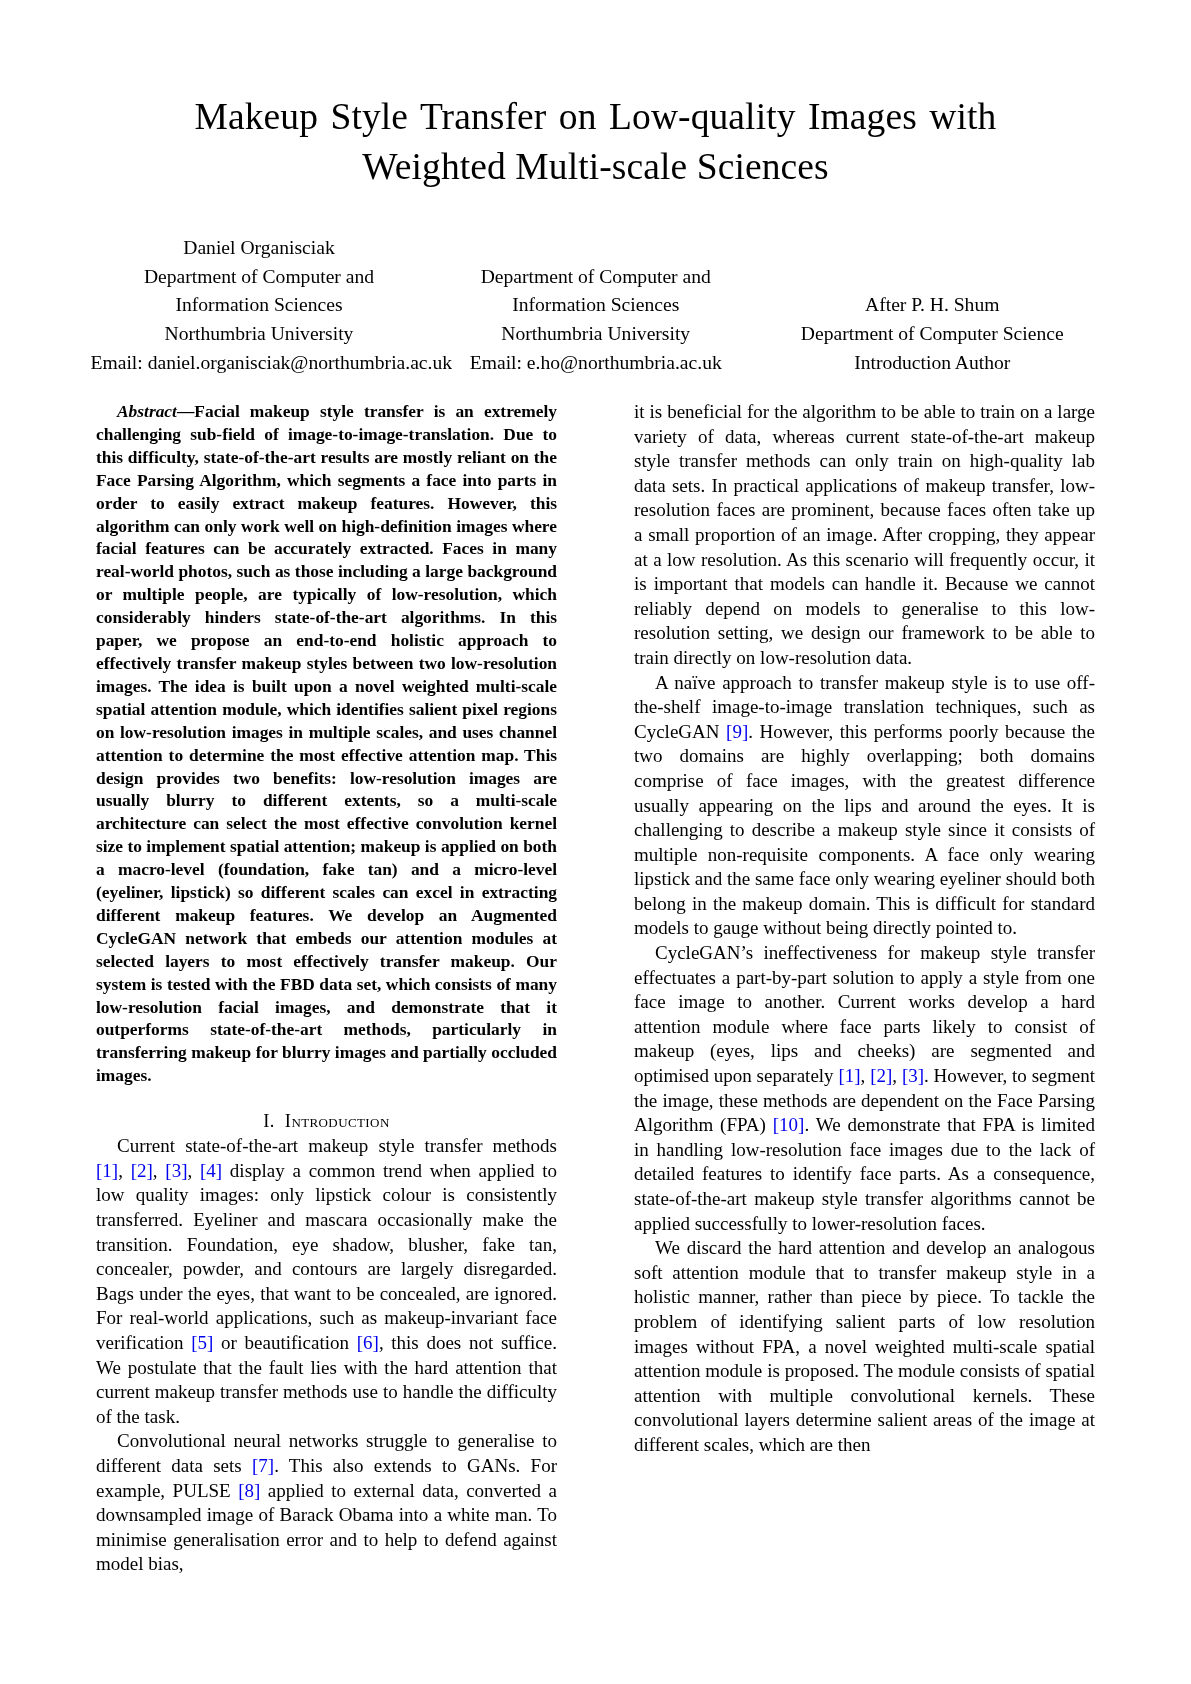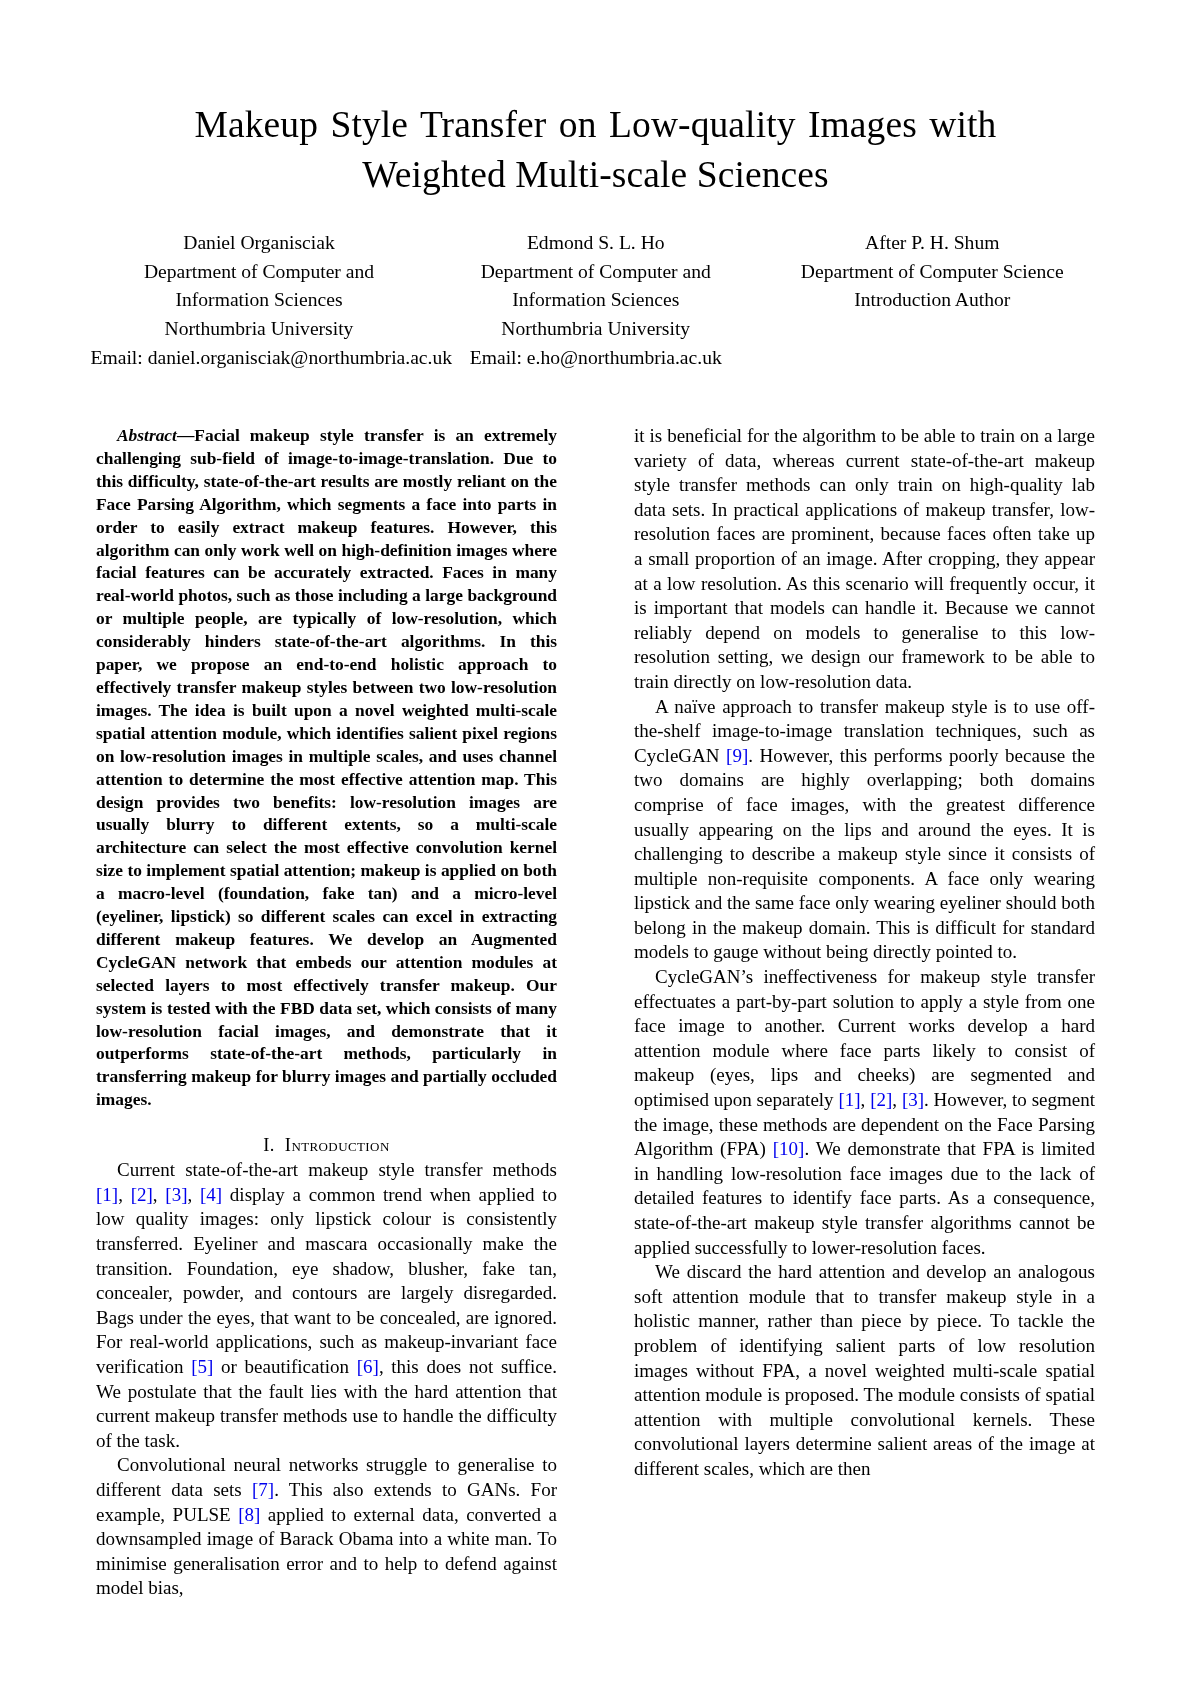--- a/index.html
+++ b/index.html
@@ -13,60 +13,60 @@
     font-family: "Liberation Serif", "DejaVu Serif", serif;
     color: #000000;
     position: relative;
     overflow: hidden;
   }
   .page {
     width: 1191px;
     height: 1684px;
     position: relative;
     box-sizing: border-box;
-    padding: 8px;
+    padding: 0;
   }
 
   
   .title {
     margin: 0 auto;
     padding-top: 92px;
     width: 1010px;
     text-align: center;
     font-size: 37.5px;
     line-height: 1.32;
     font-weight: normal;
     letter-spacing: 0.1px;
   }
   .title-line { display: block; }
   .title-line.l1 { word-spacing: 3px; }
 
   
   .authors {
-    margin: 4px auto;
+    margin: 17px auto;
     padding-top: 26px;
     width: 1010px;
     display: flex;
     justify-content: space-between;
-    align-items: flex-start;
+    align-items: flex-end;
   }
   .author {
     width: 337px;
     text-align: center;
     font-size: 19.6px;
     line-height: 1.465;
   }
   .author .aline { display: block; white-space: nowrap; }
   .author .aname { }
 
   
   .columns {
     position: absolute;
     left: 96px;
-    top: 424px;
+    top: 400px;
     width: 999px;
     display: flex;
     justify-content: space-between;
   }
   .col {
     width: 461px;
   }
   .col p {
     margin: 0;
     font-size: 19px;
@@ -113,21 +113,20 @@
 
     <div class="author">
       <span class="aline aname">Daniel Organisciak</span>
       <span class="aline">Department of Computer and</span>
       <span class="aline">Information Sciences</span>
       <span class="aline">Northumbria University</span>
       <span class="aline">Email: daniel.organisciak@northumbria.ac.uk</span>
     </div>
 
     <div class="author">
-      <span class="aline aname">Edmond S. L. Ho</span>
       <span class="aline">Department of Computer and</span>
       <span class="aline">Information Sciences</span>
       <span class="aline">Northumbria University</span>
       <span class="aline">Email: e.ho@northumbria.ac.uk</span>
     </div>
 
     <div class="author">
       <span class="aline aname">After P. H. Shum</span>
       <span class="aline">Department of Computer Science</span>
       <span class="aline">Introduction Author</span>

